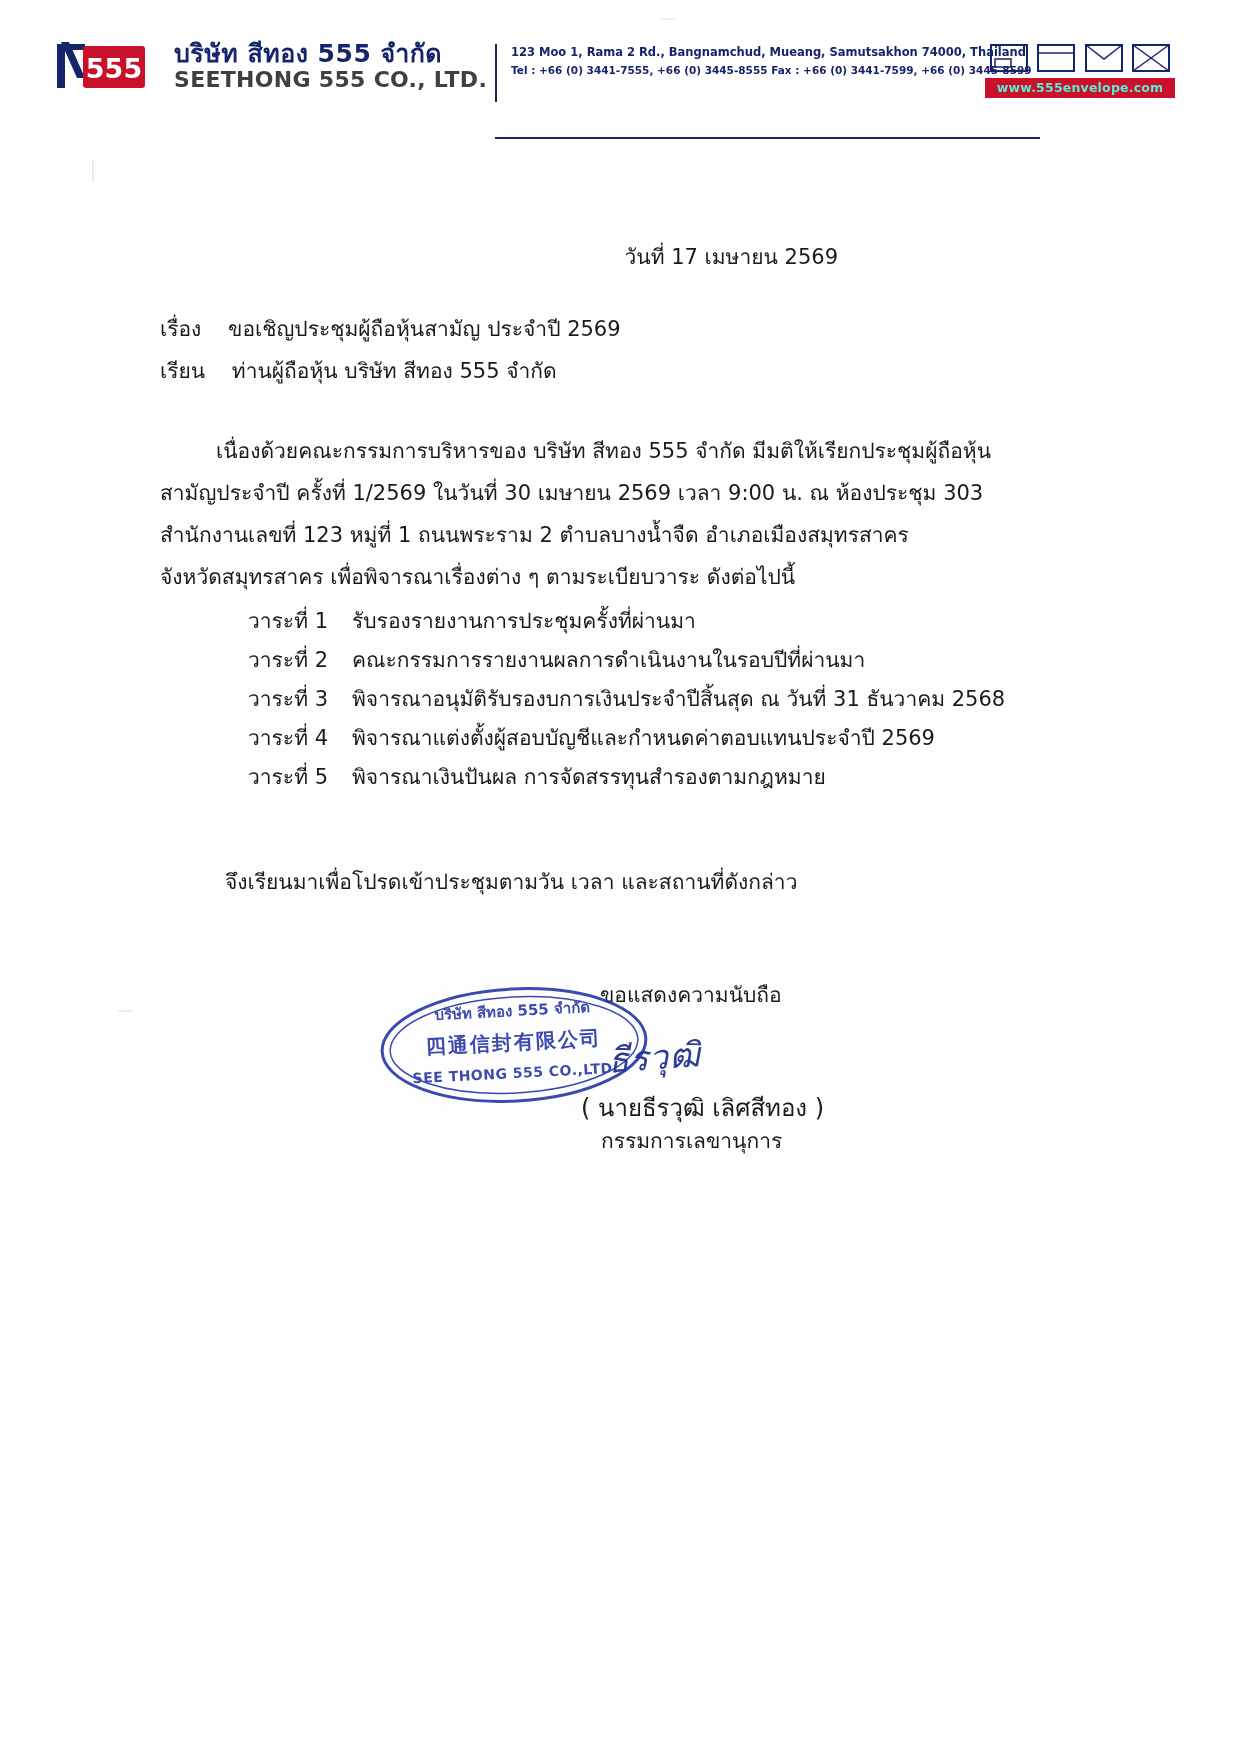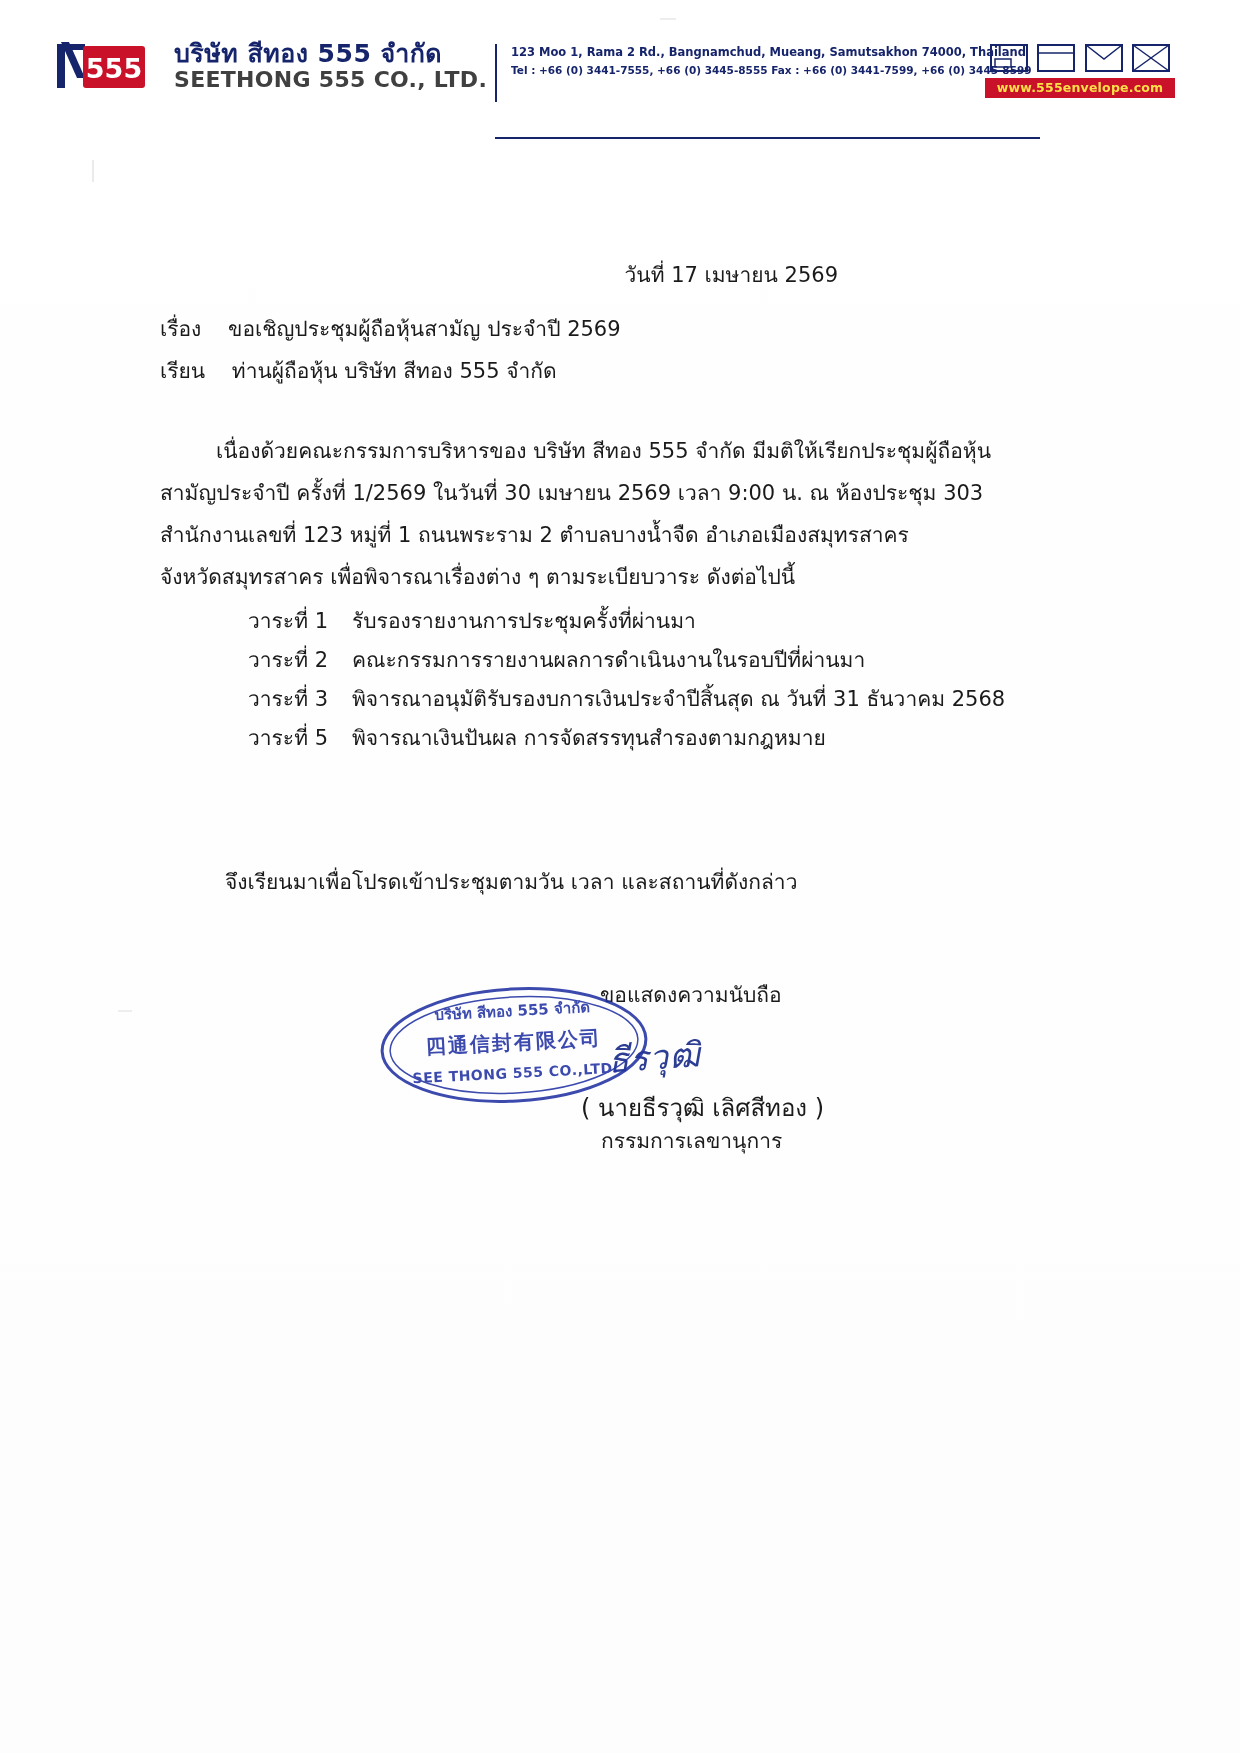--- a/index.html
+++ b/index.html
@@ -94,21 +94,21 @@
   .contact-line.small {
     font-size: 10.5px;
   }
 
   .web-box {
     position: absolute;
     left: 985px;
     top: 78px;
     width: 190px;
     background: #c9112a;
-    color: #fde047;
+    color: #5eead4;
     font-size: 12.5px;
     font-weight: bold;
     text-align: center;
     padding: 2px 0 3px 0;
     letter-spacing: 0.2px;
   }
 
   .env-icons {
     position: absolute;
     left: 990px;
@@ -139,21 +139,20 @@
     color: #1a1a1a;
   }
 
   .date-line {
     position: absolute;
     left: 0;
     top: 240px;
     width: 838px;
     text-align: right;
     font-size: 21px;
-    margin-top: 18px;
   }
 
   .subject-line {
     position: absolute;
     left: 160px;
     top: 312px;
     font-size: 21px;
     white-space: nowrap;
   }
   .attn-line {
@@ -343,20 +342,23 @@
       <div class="agenda-item">
         <span class="agenda-no">วาระที่ 1</span><span>รับรองรายงานการประชุมครั้งที่ผ่านมา</span>
       </div>
       <div class="agenda-item">
         <span class="agenda-no">วาระที่ 2</span><span>คณะกรรมการรายงานผลการดำเนินงานในรอบปีที่ผ่านมา</span>
       </div>
       <div class="agenda-item">
         <span class="agenda-no">วาระที่ 3</span><span>พิจารณาอนุมัติรับรองบการเงินประจำปีสิ้นสุด ณ วันที่ 31 ธันวาคม 2568</span>
       </div>
       <div class="agenda-item">
+        <span class="agenda-no">วาระที่ 4</span><span>พิจารณาแต่งตั้งผู้สอบบัญชีและกำหนดค่าตอบแทนประจำปี 2569</span>
+      </div>
+      <div class="agenda-item">
         <span class="agenda-no">วาระที่ 5</span><span>พิจารณาเงินปันผล การจัดสรรทุนสำรองตามกฎหมาย</span>
       </div>
     </div>
 
     <div class="closing">จึงเรียนมาเพื่อโปรดเข้าประชุมตามวัน เวลา และสถานที่ดังกล่าว</div>
 
     <div class="sign-regards">ขอแสดงความนับถือ</div>
     <div class="signature-script">ธีรวุฒิ</div>
     <div class="sign-name">( นายธีรวุฒิ  เลิศสีทอง )</div>
     <div class="sign-title">กรรมการเลขานุการ</div>

